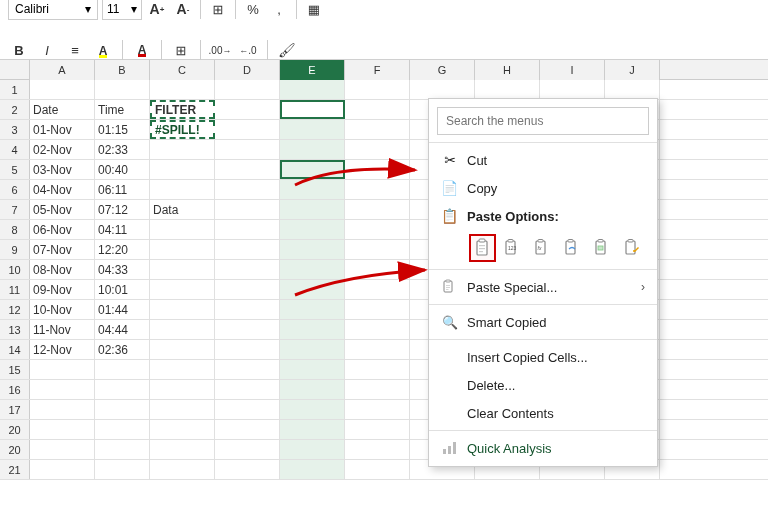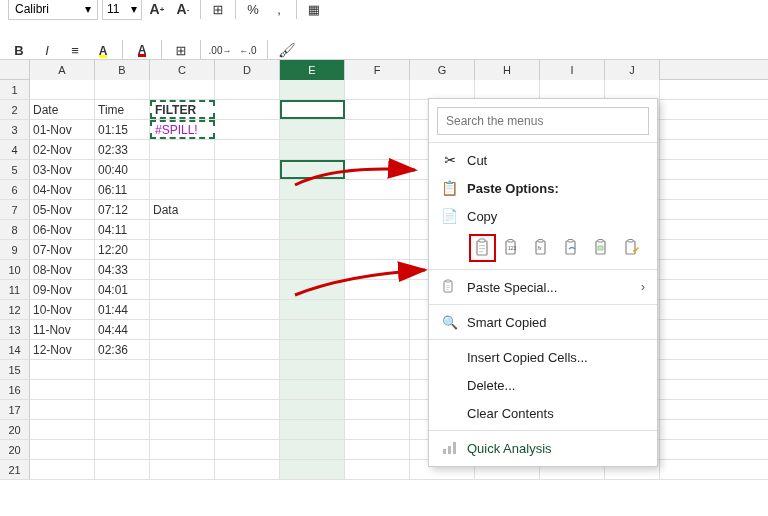--- a/index.html
+++ b/index.html
@@ -167,22 +167,22 @@
     }
 
     .cell.active {
       outline: 2px solid #217346;
       outline-offset: -2px;
       background: #fff;
       z-index: 1;
     }
 
     .cell.spill-error {
-      color: #a21caf;
-      font-weight: normal;
+      color: #14532d;
+      font-weight: bold;
       border: 2px dashed #217346;
       background: #fff;
     }
 
     .cell.filter-header {
       font-weight: bold;
       border: 2px dashed #217346;
     }
 
     
@@ -495,21 +495,21 @@
       <div class="cell w-f"></div>
       <div class="cell w-g"></div>
       <div class="cell w-h"></div>
       <div class="cell w-i"></div>
       <div class="cell w-j"></div>
     </div>
 
     <div class="grid-row">
       <div class="row-num w-a">11</div>
       <div class="cell w-b">09-Nov</div>
-      <div class="cell w-c">04:01</div>
+      <div class="cell w-c">10:01</div>
       <div class="cell w-d"></div>
       <div class="cell w-e"></div>
       <div class="cell w-e selected-col"></div>
       <div class="cell w-f"></div>
       <div class="cell w-g"></div>
       <div class="cell w-h"></div>
       <div class="cell w-i"></div>
       <div class="cell w-j"></div>
     </div>
 
@@ -639,28 +639,28 @@
 <div class="context-menu">
   <input class="ctx-search" type="text" placeholder="Search the menus" style="">
 
   <div class="ctx-divider"></div>
 
   <div class="ctx-item">
     <span class="ctx-icon cut-icon"></span>
     <span>Cut</span>
   </div>
 
+  <div class="ctx-item">
+    <span class="ctx-icon clipboard-copy"></span>
+    <span>Copy</span>
+  </div>
+
   <div class="ctx-item bold-label">
     <span class="ctx-icon clipboard-icon"></span>
     <span>Paste Options:</span>
-  </div>
-
-  <div class="ctx-item">
-    <span class="ctx-icon clipboard-copy"></span>
-    <span>Copy</span>
   </div>
 
   
   <div class="paste-options-row">
     <div class="paste-btn highlighted" title="Paste">
       <svg width="20" height="20" viewBox="0 0 20 20">
         <rect x="5" y="3" width="10" height="14" rx="1" fill="#fff" stroke="#888" stroke-width="1.2"></rect>
         <rect x="7" y="1" width="6" height="3" rx="1" fill="#fff" stroke="#888" stroke-width="1"></rect>
         <rect x="7" y="7" width="6" height="1.2" fill="#ccc"></rect>
         <rect x="7" y="10" width="6" height="1.2" fill="#ccc"></rect>

